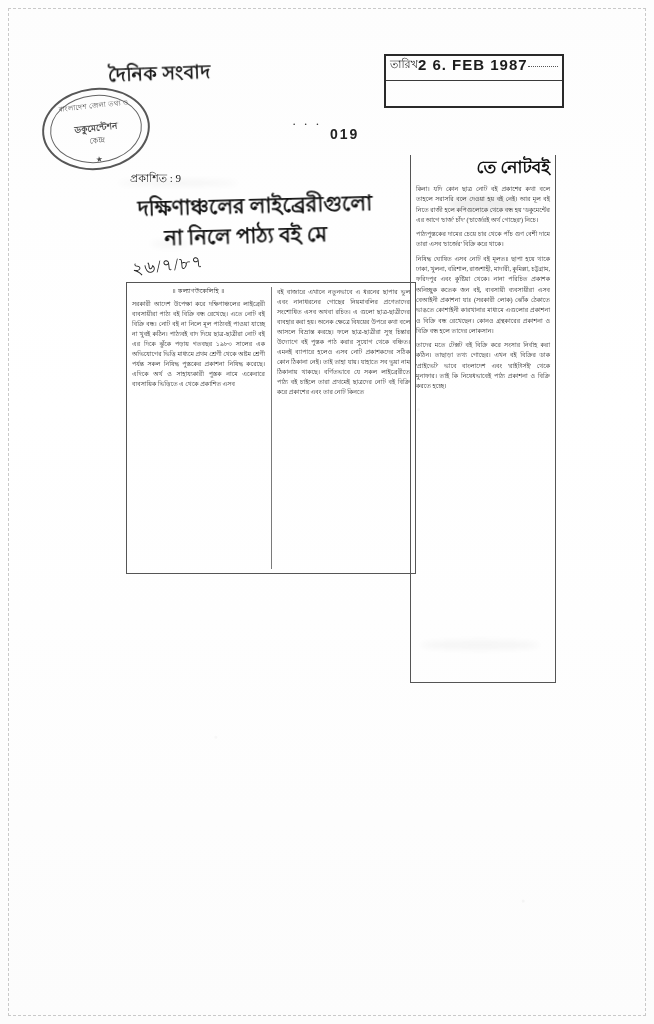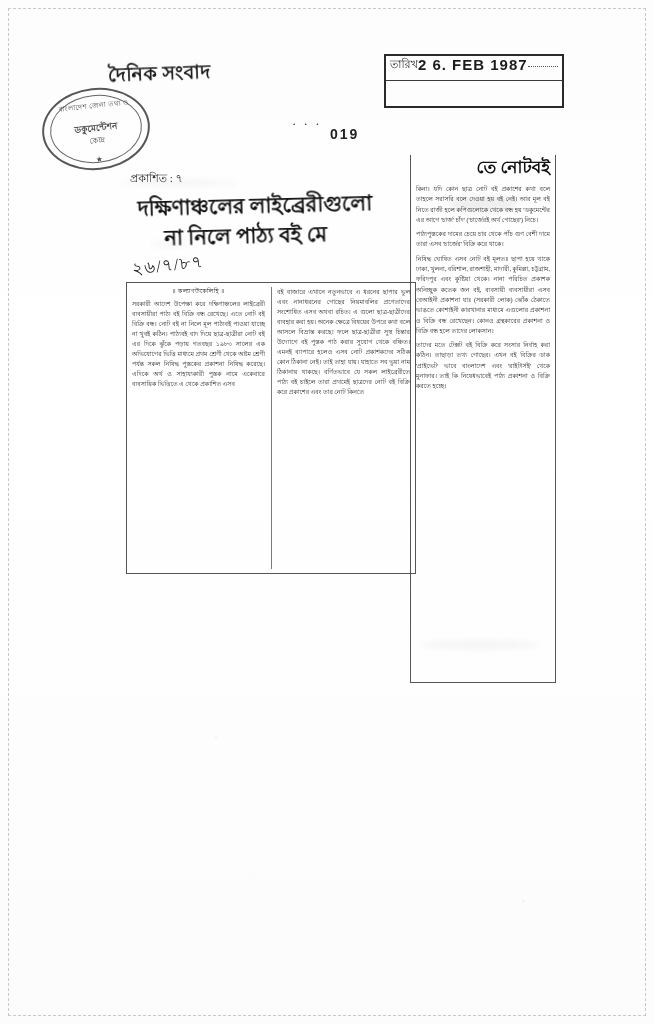--- a/index.html
+++ b/index.html
@@ -275,21 +275,21 @@
       <span class="lbl">তারিখ</span>
       <span class="val">2 6. FEB 1987</span>
       <span class="dots"></span>
     </div>
   </div>
 
   <div class="pn-dots">· · ·</div>
   <div class="page-number">019</div>
 
   <div class="clipping">
-    <div class="hand-note">প্রকাশিত : ৭</div>
+    <div class="hand-note">প্রকাশিত : 9</div>
 
     <div class="headline">
       <span>দক্ষিণাঞ্চলের লাইব্রেরীগুলো</span>
       <span class="l2">না নিলে পাঠ্য বই মে</span>
     </div>
 
     <div class="hand-date">২৬/৭/৮৭</div>
 
     <div class="body-box">
       <div class="col">

